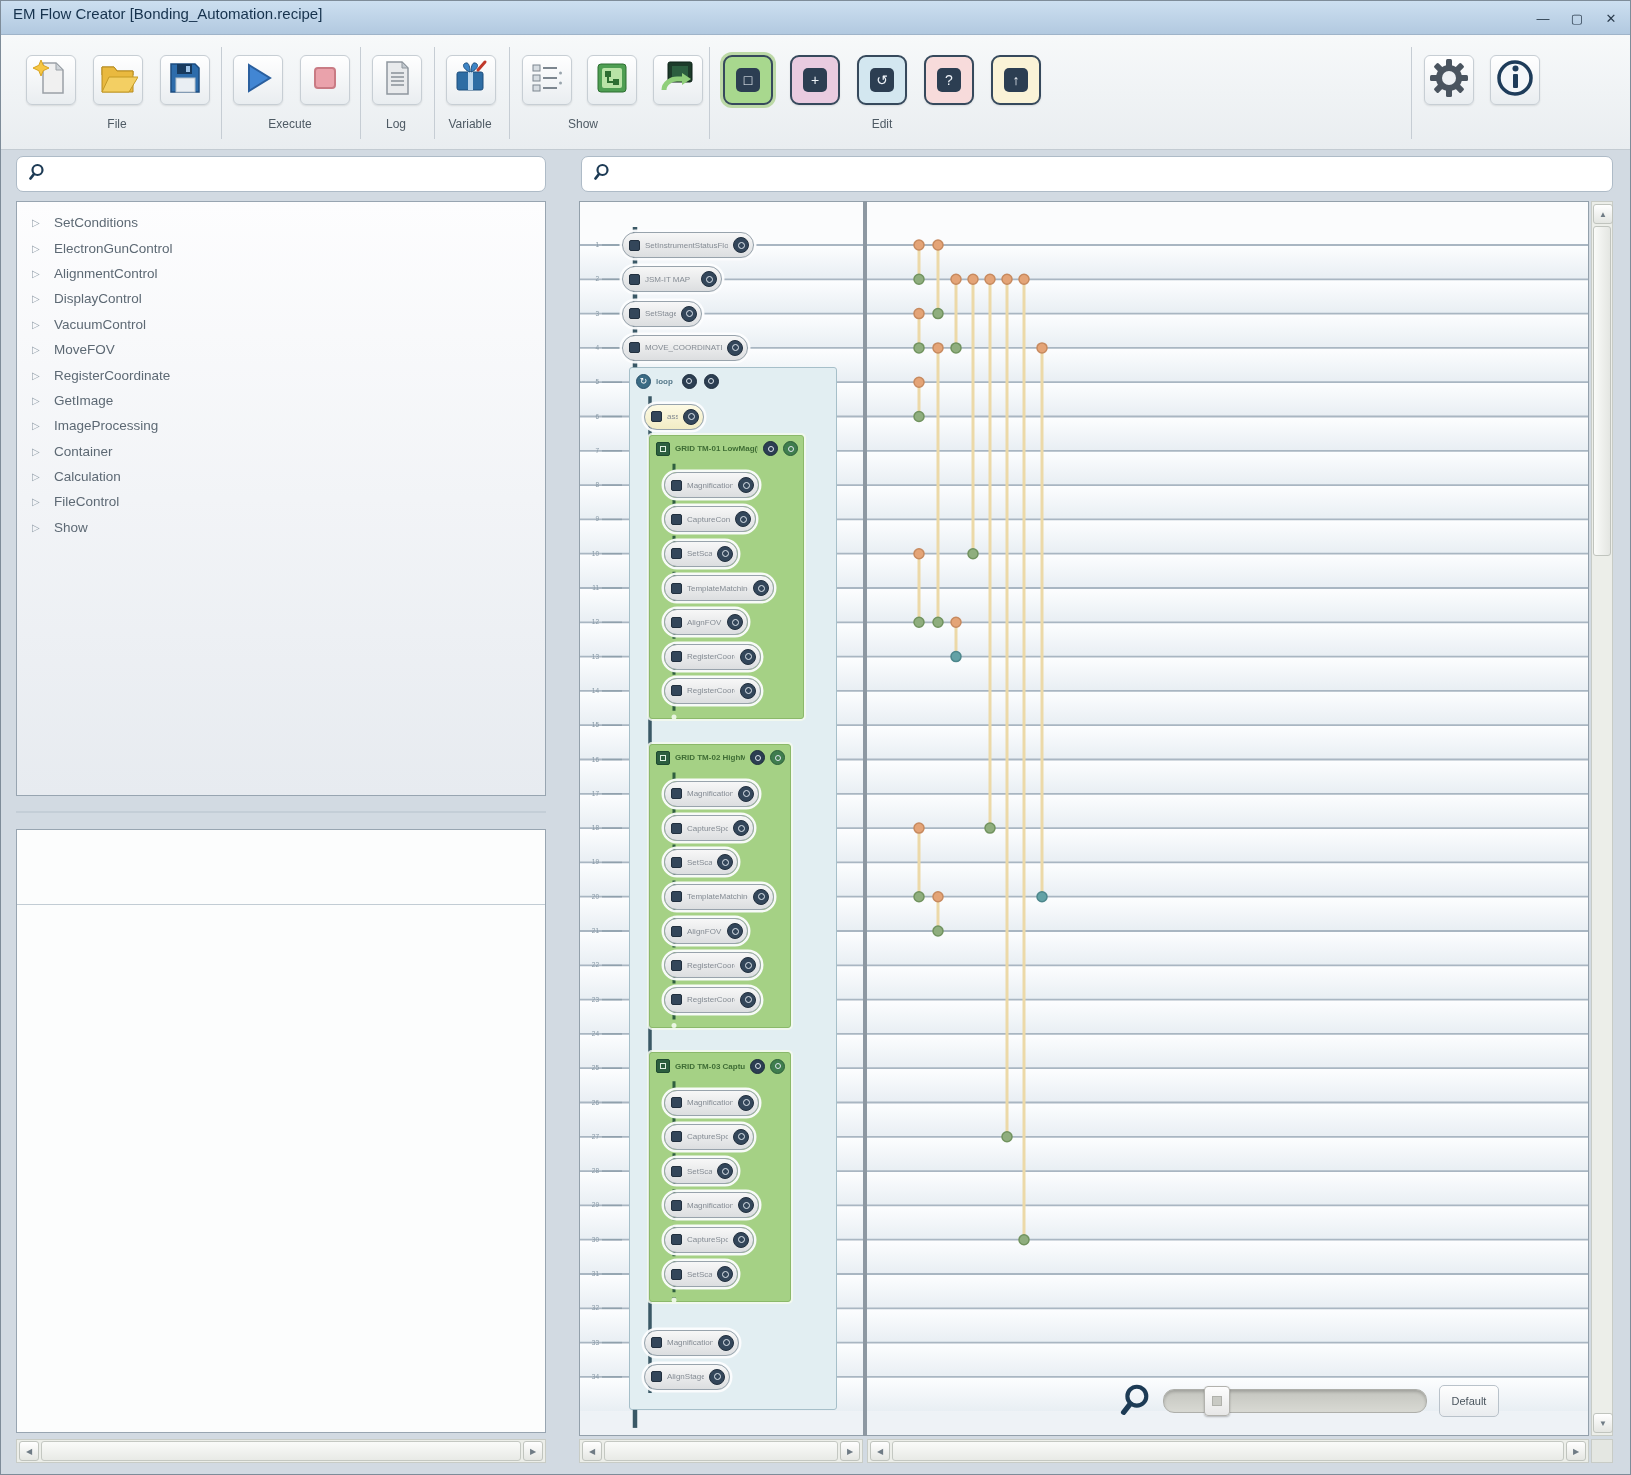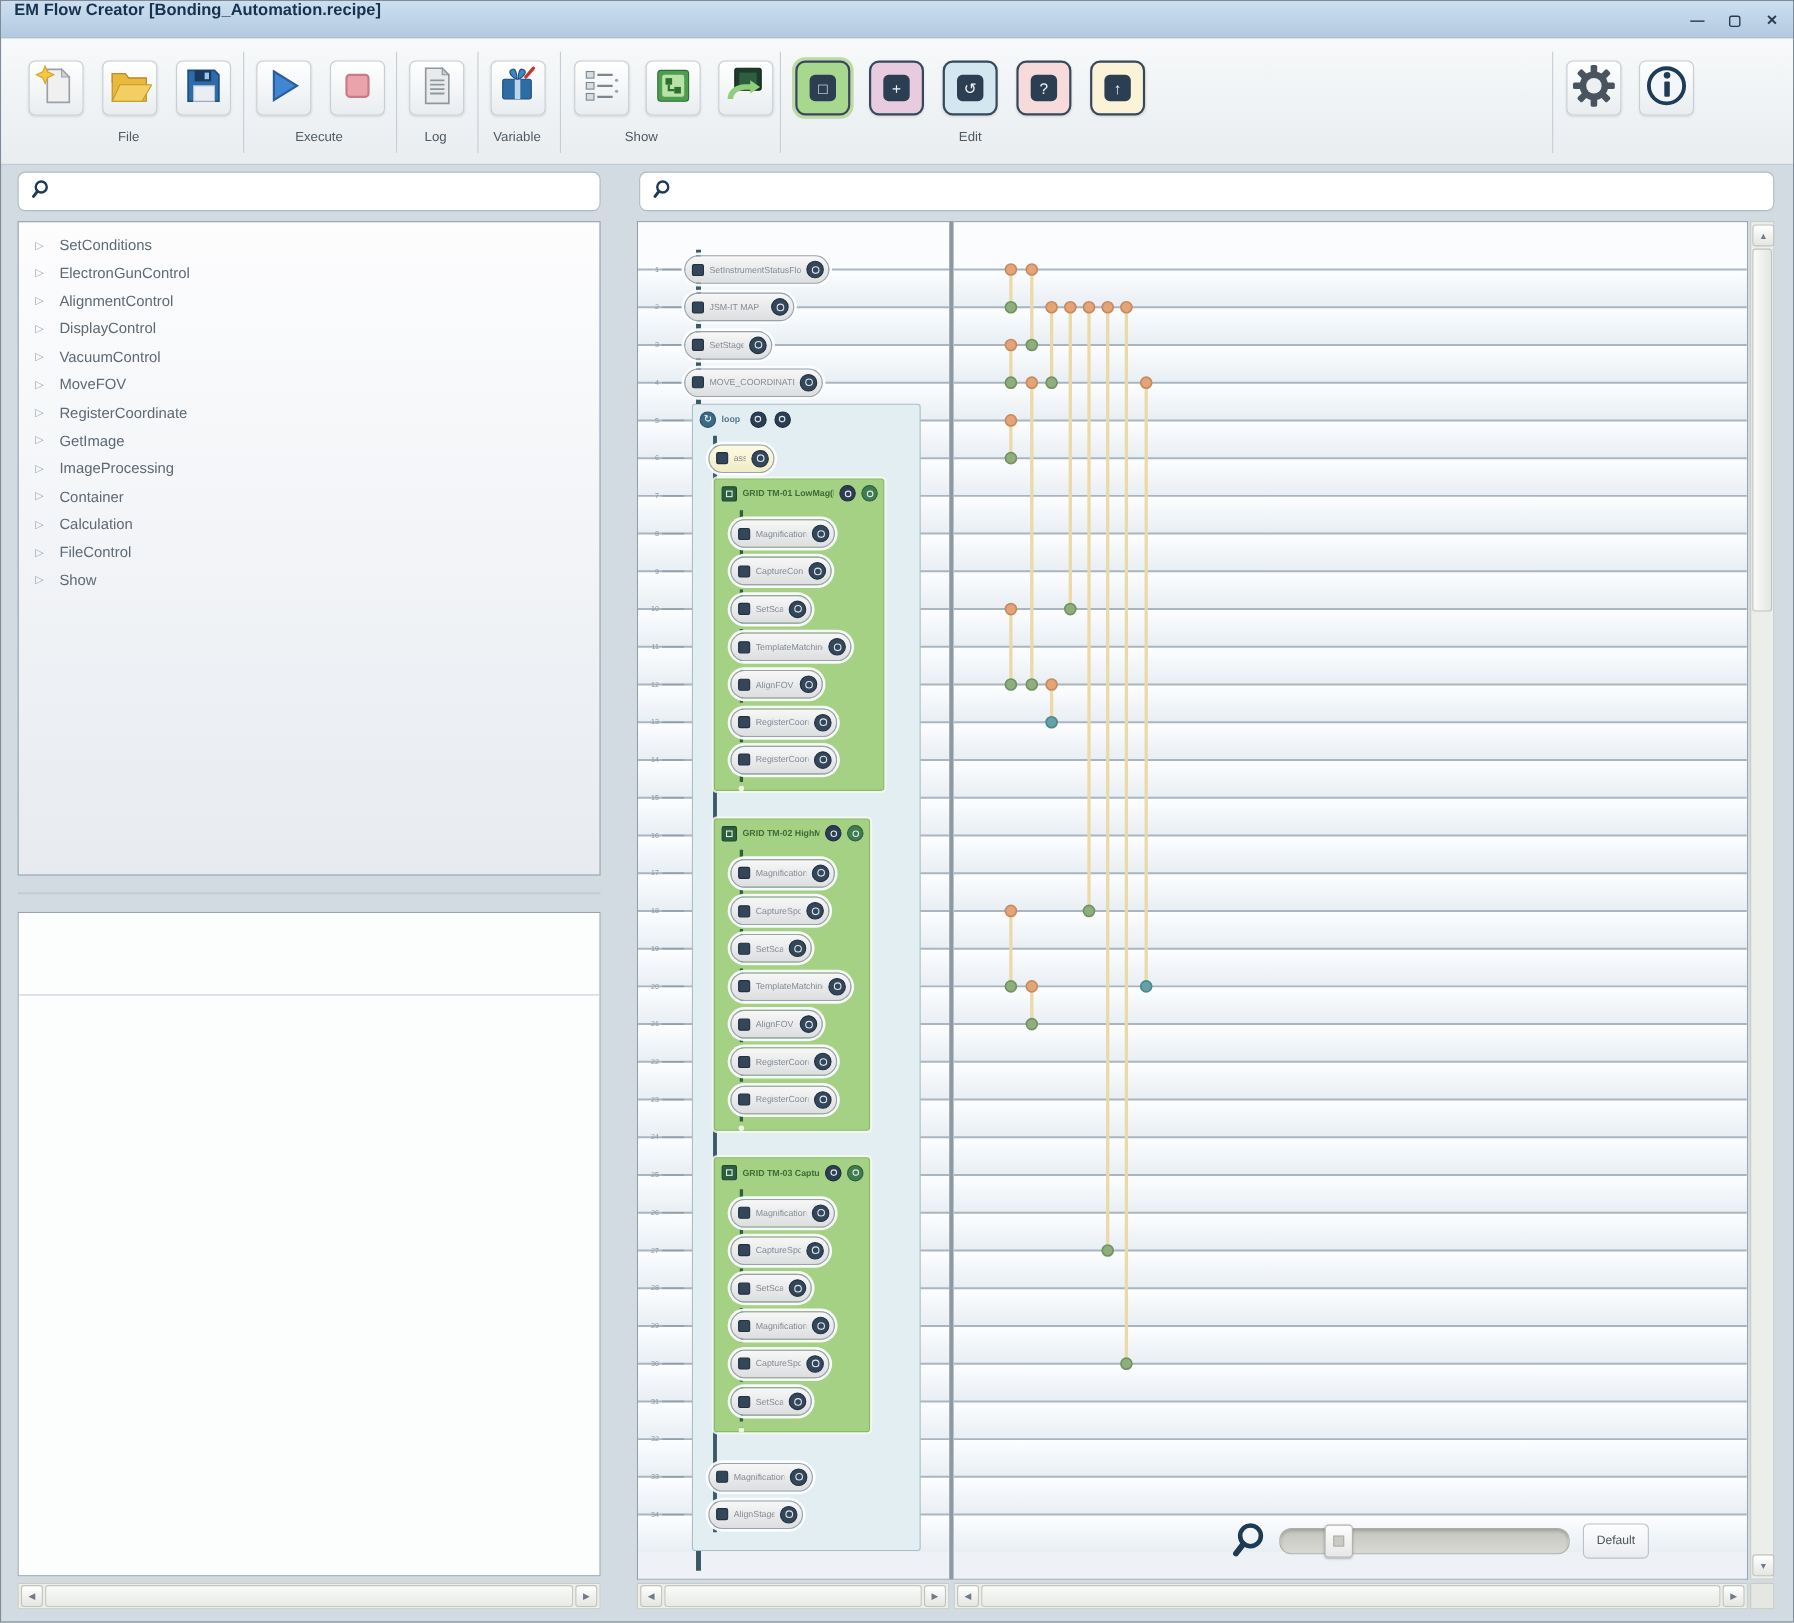--- a/index.html
+++ b/index.html
@@ -1,21 +1,21 @@
 <!DOCTYPE html>
 <html><head>
 <meta charset="utf-8">
 <style>
   html,body{margin:0;padding:0;background:#9aa6b2;}
   #app{position:relative;width:1631px;height:1475px;background:#d2dae2;border:1px solid #7e8c99;
        font-family:"Liberation Sans",sans-serif;overflow:hidden;box-sizing:border-box;}
   
   #titlebar{position:absolute;left:0;top:0;right:0;height:34px;
             background:linear-gradient(#ccdff0,#b2c9e0);border-bottom:1px solid #9fb4c9;
-            display:flex;align-items:flex-end;padding:16px 12px;box-sizing:border-box;font-weight:bold;}
+            display:flex;align-items:flex-start;padding:4px 12px;box-sizing:border-box;}
   #win-title{font-size:15px;color:#16324d;}
   .win-btns{position:absolute;right:10px;top:0;height:34px;display:flex;align-items:center;gap:16px;}
   .win-btn{font-size:13px;color:#2a3b4c;width:18px;text-align:center;}
   
   #toolbar{position:absolute;left:0;top:34px;right:0;height:114px;
            background:linear-gradient(#f7f9fa,#e9edf0);border-bottom:1px solid #c3cbd2;}
   .tb-btn{position:absolute;top:20px;width:48px;height:48px;border-radius:6px;
           background:linear-gradient(#ffffff,#e9edf0);border:1px solid #c7ced4;
           box-shadow:0 1px 2px rgba(0,0,0,.10);display:flex;align-items:center;justify-content:center;}
   .tb-btn.edit-toggle{border:2px solid #36495c;width:46px;height:46px;border-radius:9px;}

